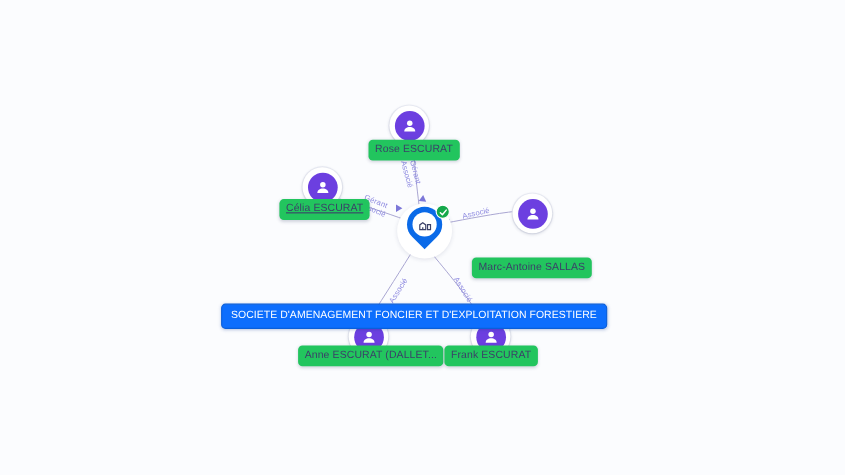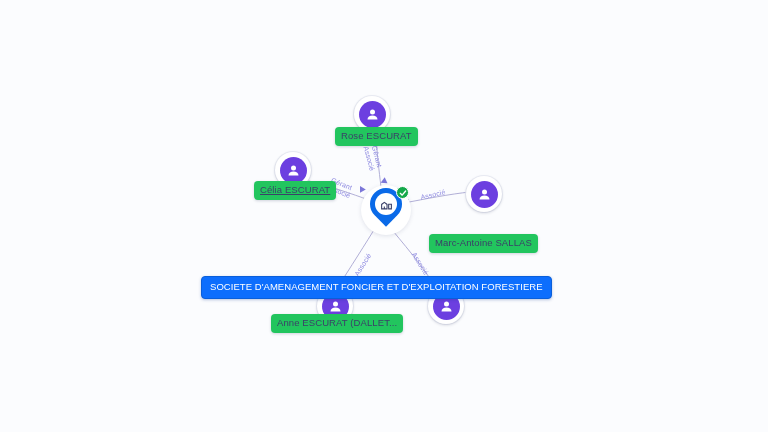--- a/index.html
+++ b/index.html
@@ -248,20 +248,21 @@
   <div class="node-label" style="left:271px; top:314px;text-align:right;">Anne ESCURAT (DALLET...</div>
 
   <div class="person-node" style="left:428px; top:288px;">
     <div class="person-avatar">
       <svg width="15" height="15" viewBox="0 0 24 24" fill="#ffffff" aria-hidden="true">
         <circle cx="12" cy="8" r="4"></circle>
         <path d="M4 20c0-4.2 3.6-6.5 8-6.5s8 2.3 8 6.5z"></path>
       </svg>
     </div>
   </div>
+  <div class="node-label" style="left:404px; top:314px;">Frank ESCURAT</div>
 
   <div class="company-node" style="left:360px; top:184px;">
     <div class="company-halo"></div>
     <div class="pin">
       <div class="pin-inner">
         <svg width="13" height="13" viewBox="0 0 24 24" fill="#3b4168" aria-hidden="true">
           <path d="M2 21V11.2L8 7l6 4.2V21H2zm2-2h3v-3.2h2V19h3v-6.7L8 9.4 4 12.3V19z"></path>
           <path d="M15 21V10.6h7V21h-7zm2-2h3v-6.4h-3V19z"></path>
         </svg>
       </div>

